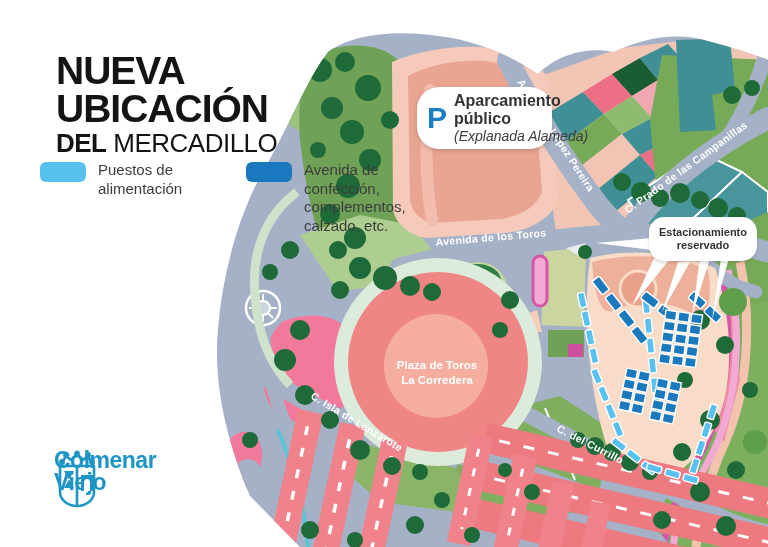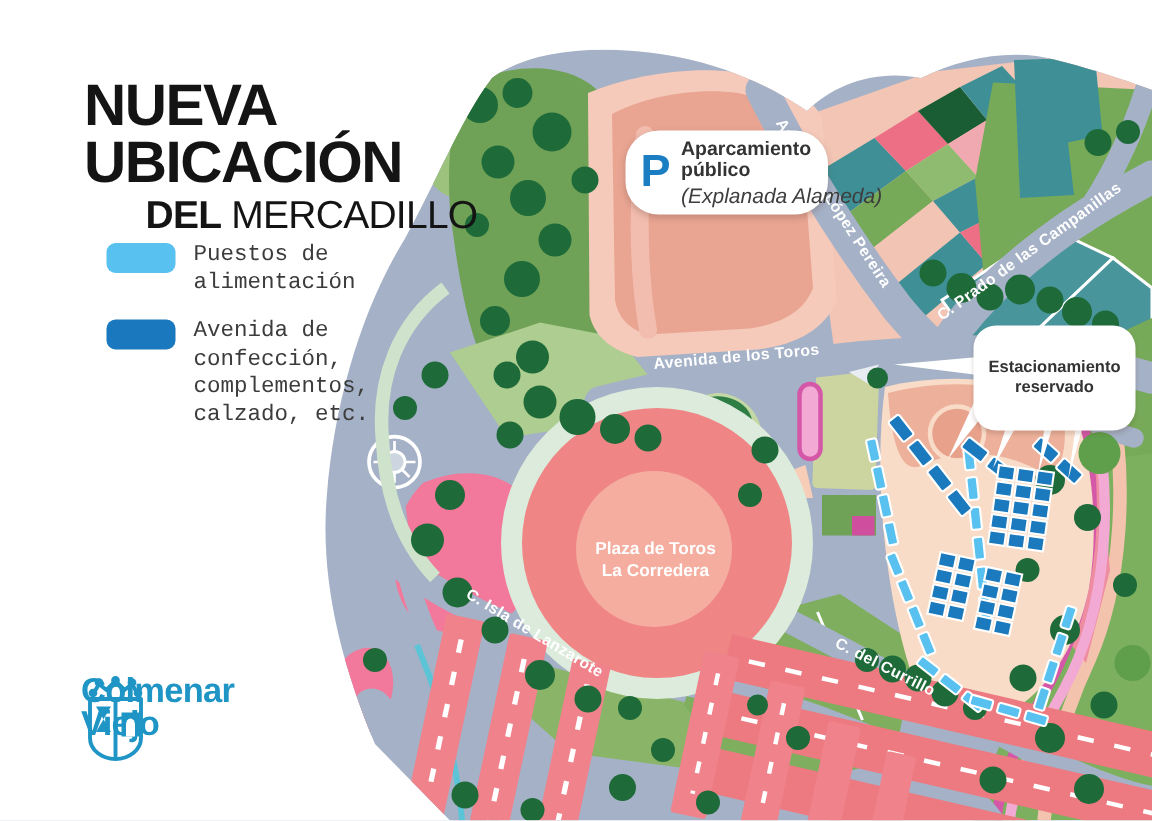--- a/index.html
+++ b/index.html
@@ -3,42 +3,42 @@
 <meta charset="utf-8">
 <style>
   html,body{margin:0;padding:0;background:#fff;}
   .canvas{position:relative;width:768px;height:547px;background:#ffffff;overflow:hidden;
           font-family:"Liberation Sans",sans-serif;}
   svg{position:absolute;left:0;top:0;}
   
   .title{position:absolute;left:56px;top:52px;color:#141414;line-height:.98;letter-spacing:-1px;}
   .title .big{font-size:39px;font-weight:800;}
   .title .small{font-size:26px;letter-spacing:-.5px;margin-top:3px;}
-  .title .small .del{font-weight:600;margin-left:41px;}
+  .title .small .del{font-weight:600;}
   .title .small .merc{font-weight:400;}
   
-  .legend{position:absolute;left:71px;top:161px;display:flex;flex-direction:column;gap:14px;font-family:Liberation Mono, monospace;}
+  .legend{position:absolute;left:40px;top:161px;display:flex;flex-direction:row;gap:14px;}
   .legend-item{display:flex;gap:12px;}
   .swatch{width:46px;height:20px;border-radius:6px;flex:0 0 auto;margin-top:1px;}
   .swatch.food{background:#58c1f0;}
   .swatch.goods{background:#1a78be;}
   .legend-label{width:134px;font-size:15px;line-height:1.24;color:#3c3c3c;font-weight:500;}
   
   .logo{position:absolute;left:54px;top:450px;display:flex;align-items:center;gap:8px;}
   .logo-text{color:#1e95c5;font-weight:800;font-size:23px;line-height:.95;letter-spacing:-.5px;}
   
   .parking-pill{position:absolute;left:417px;top:87px;background:#fff;border-radius:22px;
     padding:5px 12px 5px 10px;display:flex;align-items:center;gap:7px;
     box-shadow:0 2px 4px rgba(90,60,50,.25);}
   .parking-pill .p{font-size:30px;font-weight:800;color:#1b7ec2;line-height:1;}
   .parking-pill .txt{width:86px;}
-  .parking-pill .t1{font-size:13px;font-weight:700;color:#333;line-height:1.1;}
+  .parking-pill .t1{font-size:16px;font-weight:700;color:#333;line-height:1.1;}
   .parking-pill .t2{font-size:14px;color:#3d3d3d;margin-top:1px;white-space:nowrap;font-style:italic;}
   .reserved-bubble{position:absolute;left:649px;top:217px;background:#fff;border-radius:15px;
-    width:96px;padding:22px 6px;text-align:center;font-size:11px;font-weight:700;color:#333;
+    width:96px;padding:9px 6px;text-align:center;font-size:11px;font-weight:700;color:#333;
     line-height:1.18;box-shadow:0 2px 3px rgba(90,60,50,.2);}
   .street{font-weight:700;fill:#ffffff;letter-spacing:.3px;}
 </style>
 </head>
 <body>
 
 <div class="canvas">
 
 <svg width="768" height="547" viewBox="0 0 768 547">
   <defs>

